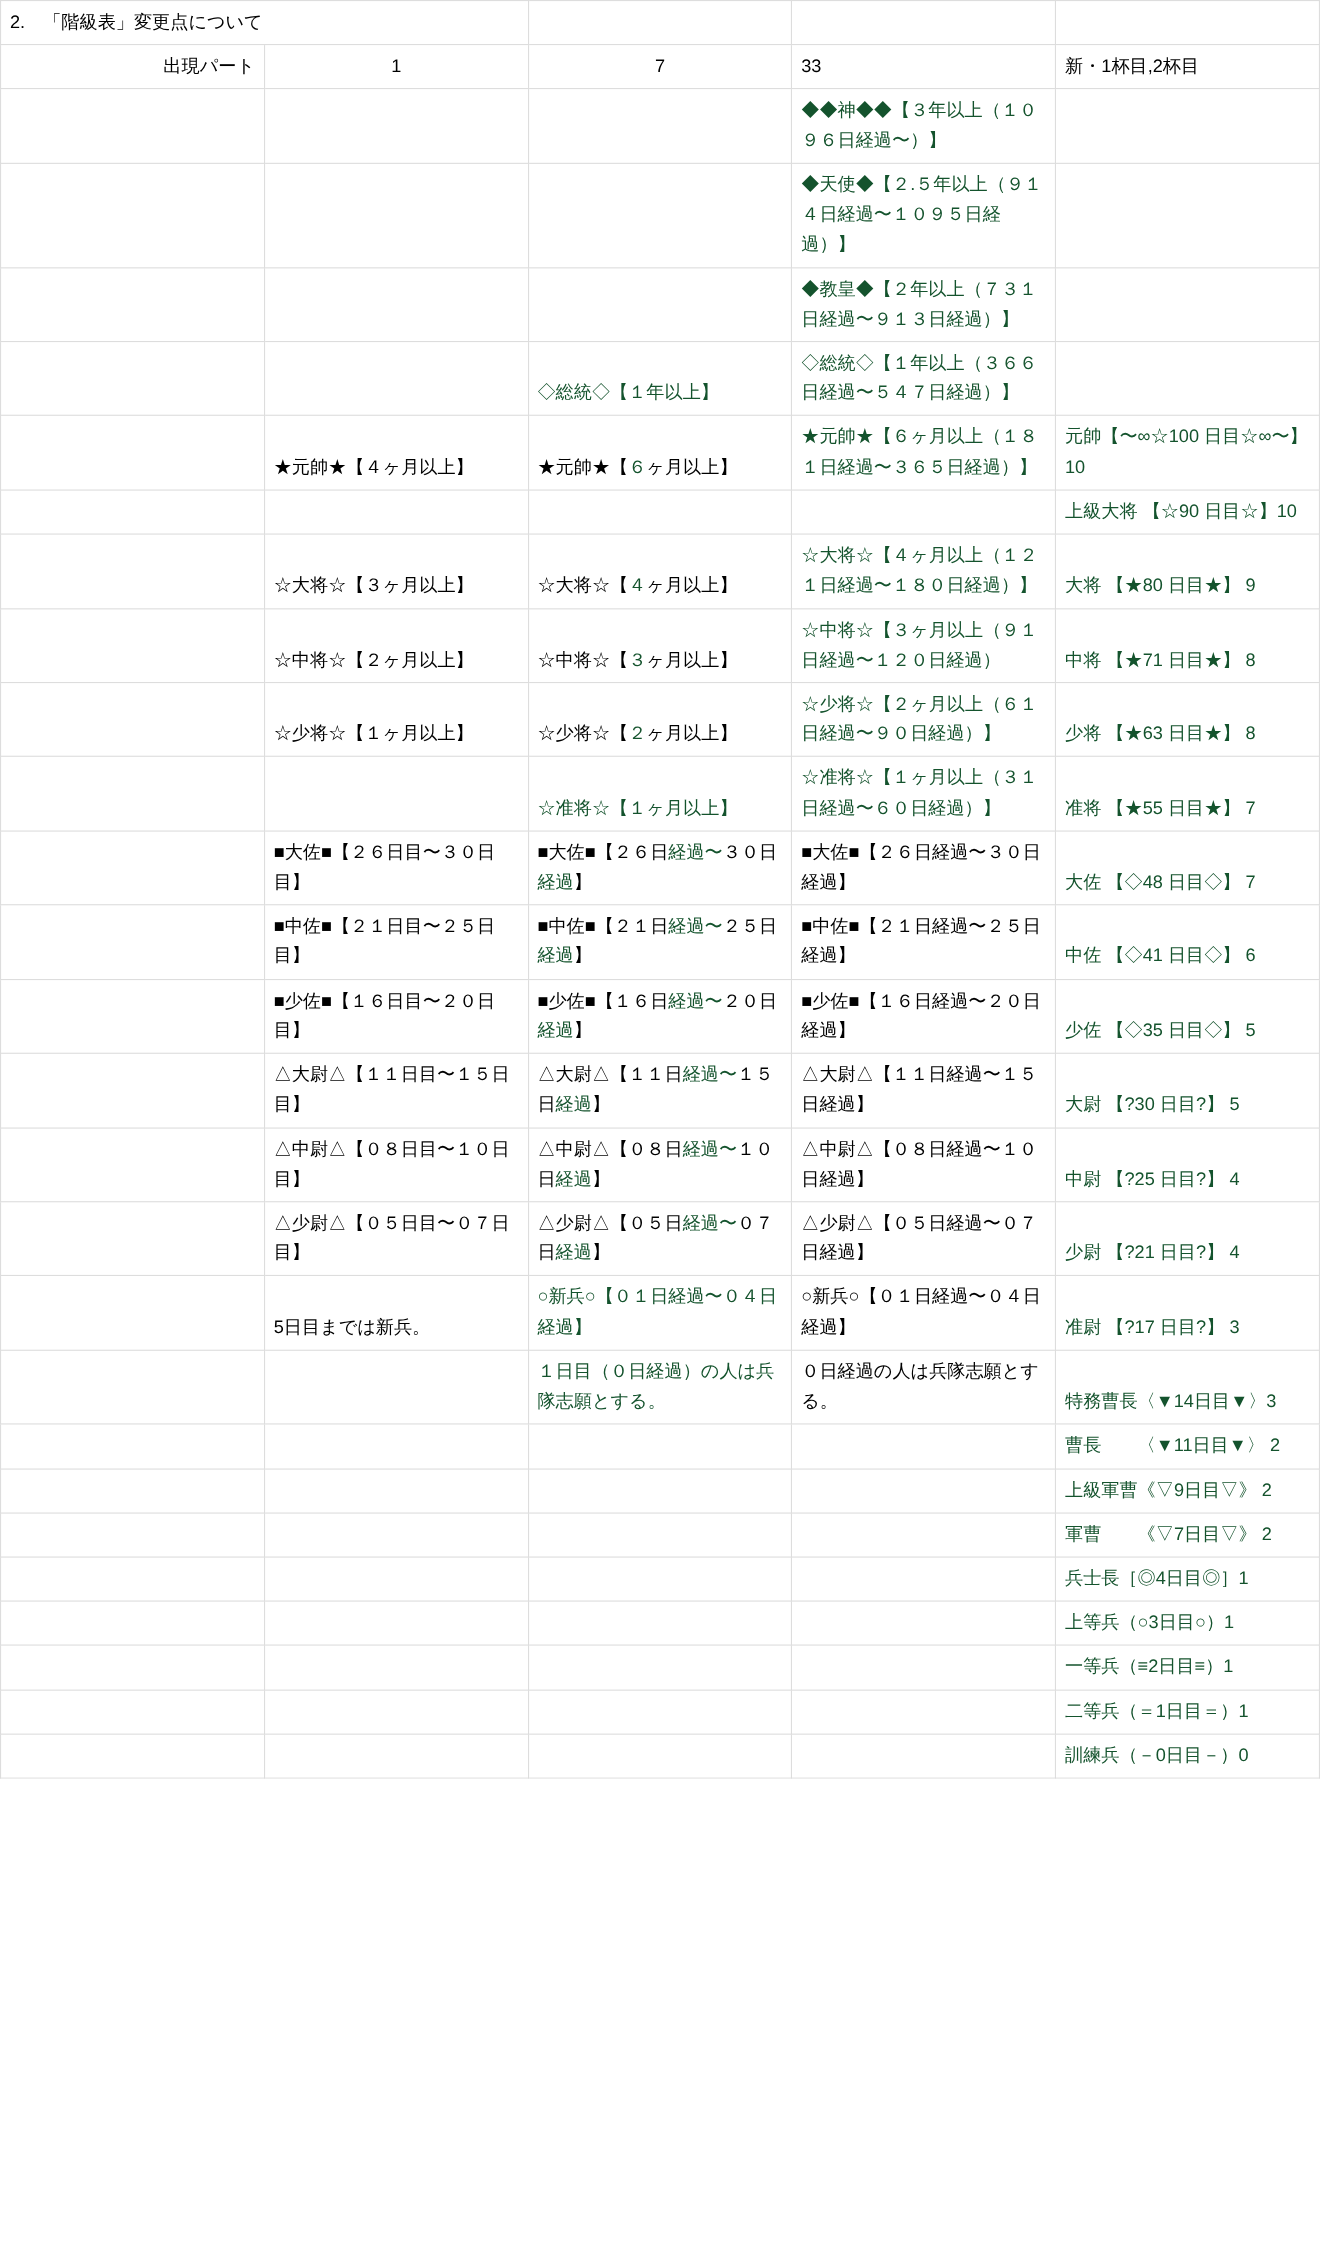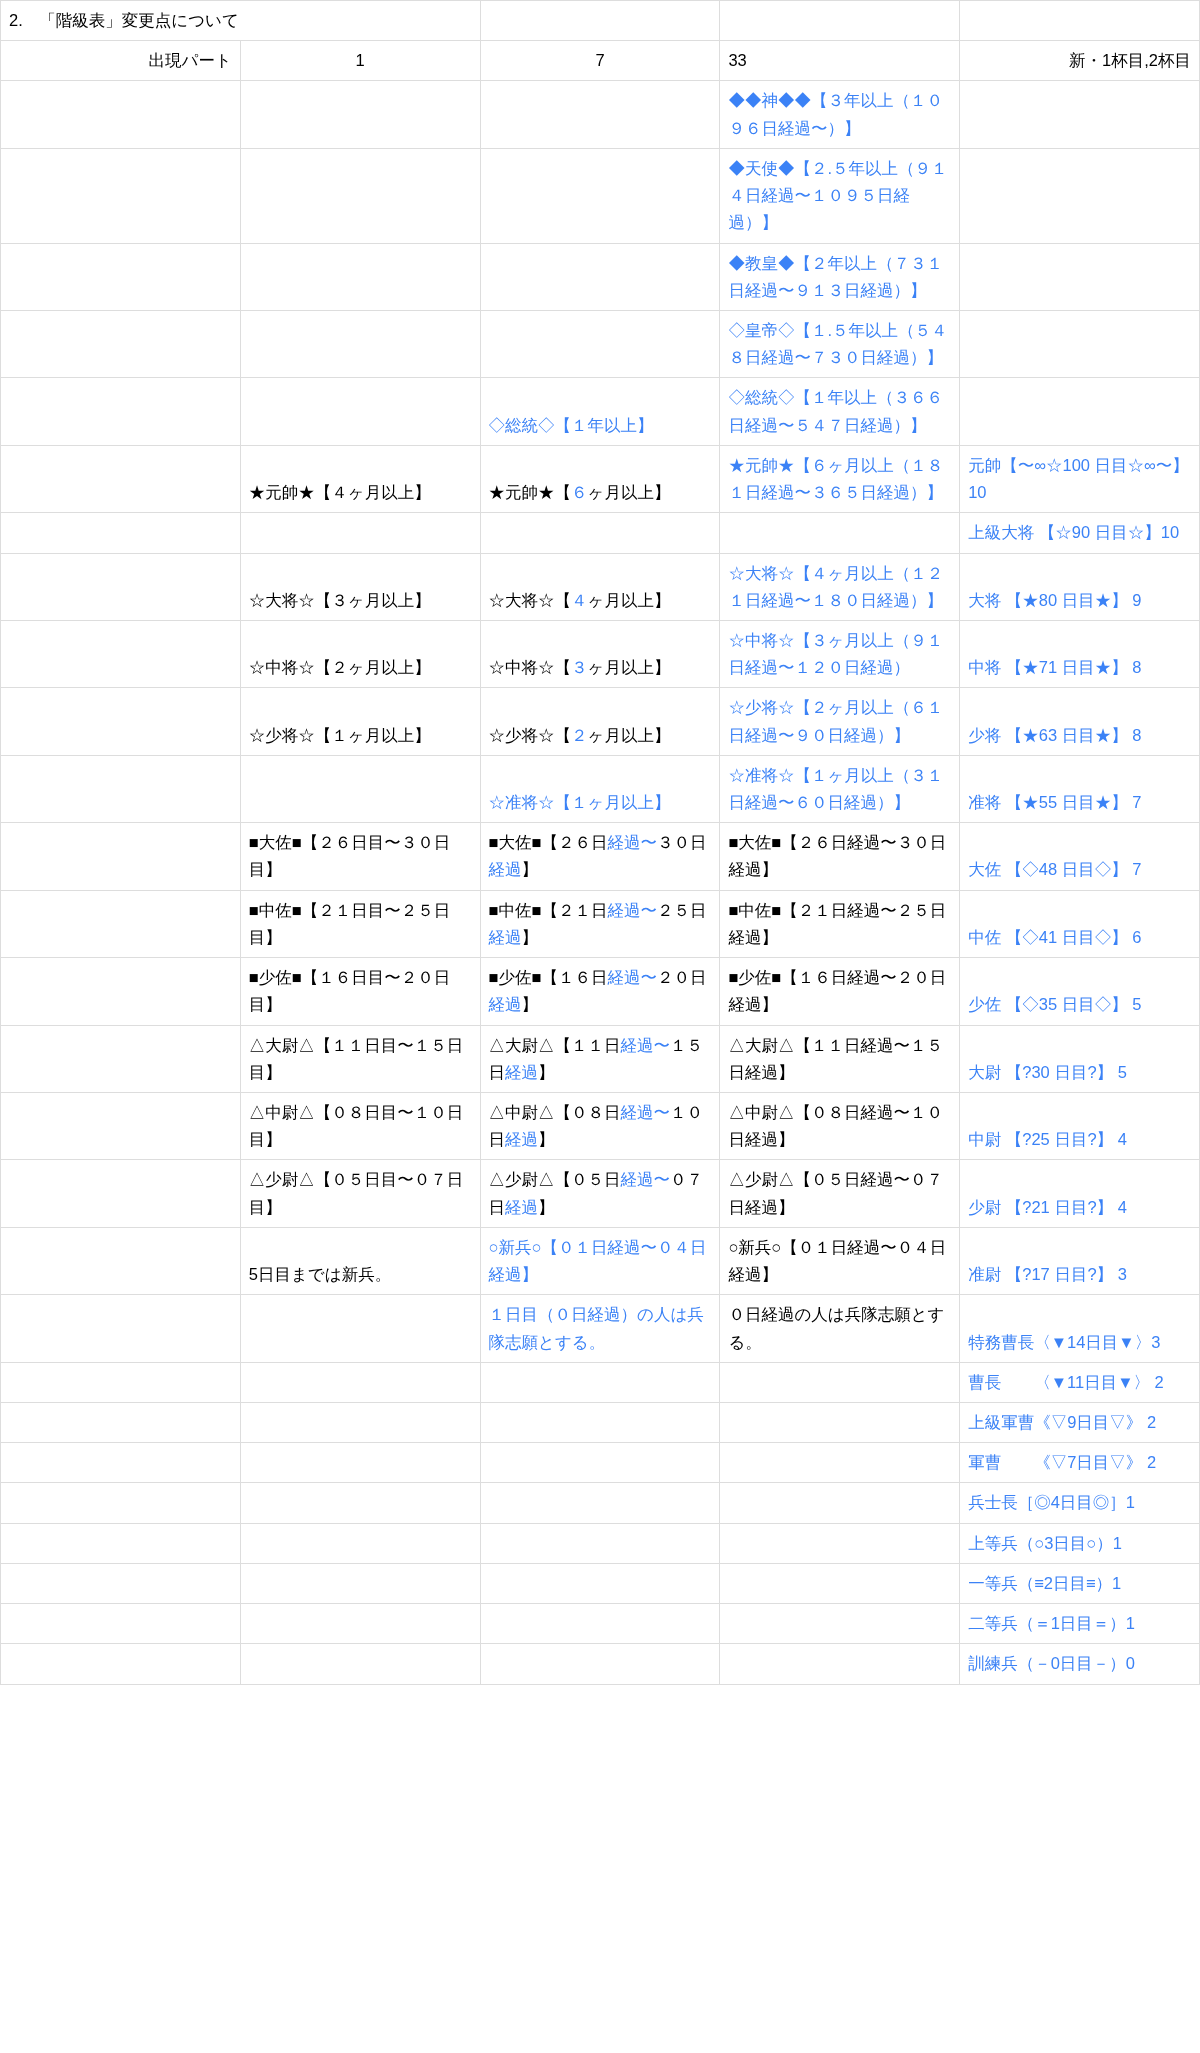--- a/index.html
+++ b/index.html
@@ -19,67 +19,60 @@
       padding: 6px 8px;
       vertical-align: bottom;
       line-height: 1.65;
     }
     td.c0 { width: 20%; }
     td.c1 { width: 20%; }
     td.c2 { width: 20%; }
     td.c3 { width: 20%; }
     td.c4 { width: 20%; }
     .seg-black { color: #000; }
-    .seg-red { color: #3b82f6; }
+    .seg-red { color: #14532d; }
     .header-row td { vertical-align: middle; }
   </style>
 </head>
 <body>
 
 <table>
   <tbody id="tbody">
       <tr class="header-row">
         <td class="c0" colspan="2">2.　「階級表」変更点について</td>
         <td class="c2"></td>
         <td class="c3"></td>
         <td class="c4"></td>
       </tr>
       <tr class="header-row">
         <td class="c0" style="text-align: right;">出現パート</td>
         <td class="c1" style="text-align: center;">1</td>
         <td class="c2" style="text-align: center;">7</td>
         <td class="c3" style="">33</td>
-        <td class="c4" style="text-align: right;">新・1杯目,2杯目</td>
+        <td class="c4" style="text-align: left;">新・1杯目,2杯目</td>
       </tr>
       <tr>
         <td class="c0"></td>
         <td class="c1"></td>
         <td class="c2"></td>
         <td class="c3"><span class="seg-red">◆◆神◆◆【３年以上（１０９６日経過〜）】</span></td>
         <td class="c4"></td>
       </tr>
       <tr>
         <td class="c0"></td>
         <td class="c1"></td>
         <td class="c2"></td>
         <td class="c3"><span class="seg-red">◆天使◆【２.５年以上（９１４日経過〜１０９５日経過）】</span></td>
         <td class="c4"></td>
       </tr>
       <tr>
         <td class="c0"></td>
         <td class="c1"></td>
         <td class="c2"></td>
         <td class="c3"><span class="seg-red">◆教皇◆【２年以上（７３１日経過〜９１３日経過）】</span></td>
-        <td class="c4"></td>
-      </tr>
-      <tr>
-        <td class="c0"></td>
-        <td class="c1"></td>
-        <td class="c2"></td>
-        <td class="c3"><span class="seg-red">◇皇帝◇【１.５年以上（５４８日経過〜７３０日経過）】</span></td>
         <td class="c4"></td>
       </tr>
       <tr>
         <td class="c0"></td>
         <td class="c1"></td>
         <td class="c2"><span class="seg-red">◇総統◇【１年以上】</span></td>
         <td class="c3"><span class="seg-red">◇総統◇【１年以上（３６６日経過〜５４７日経過）】</span></td>
         <td class="c4"></td>
       </tr>
       <tr>

